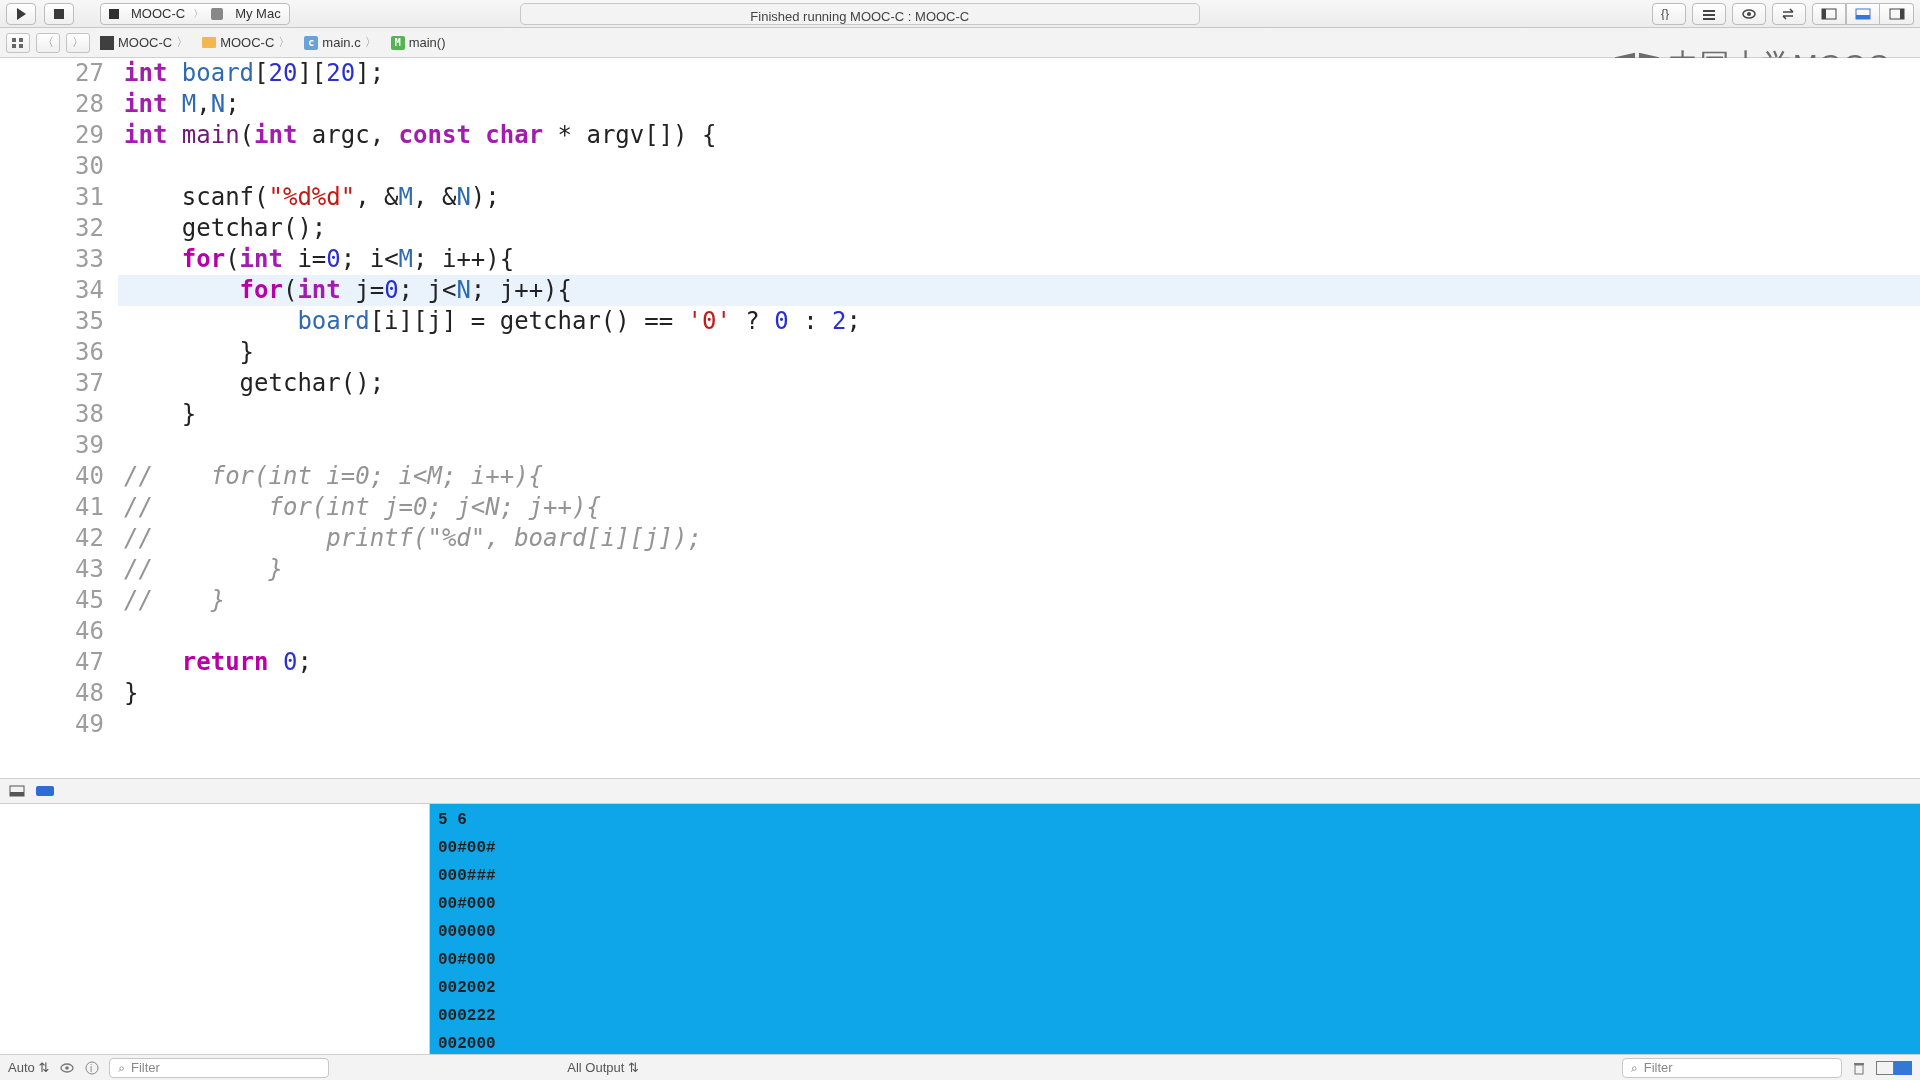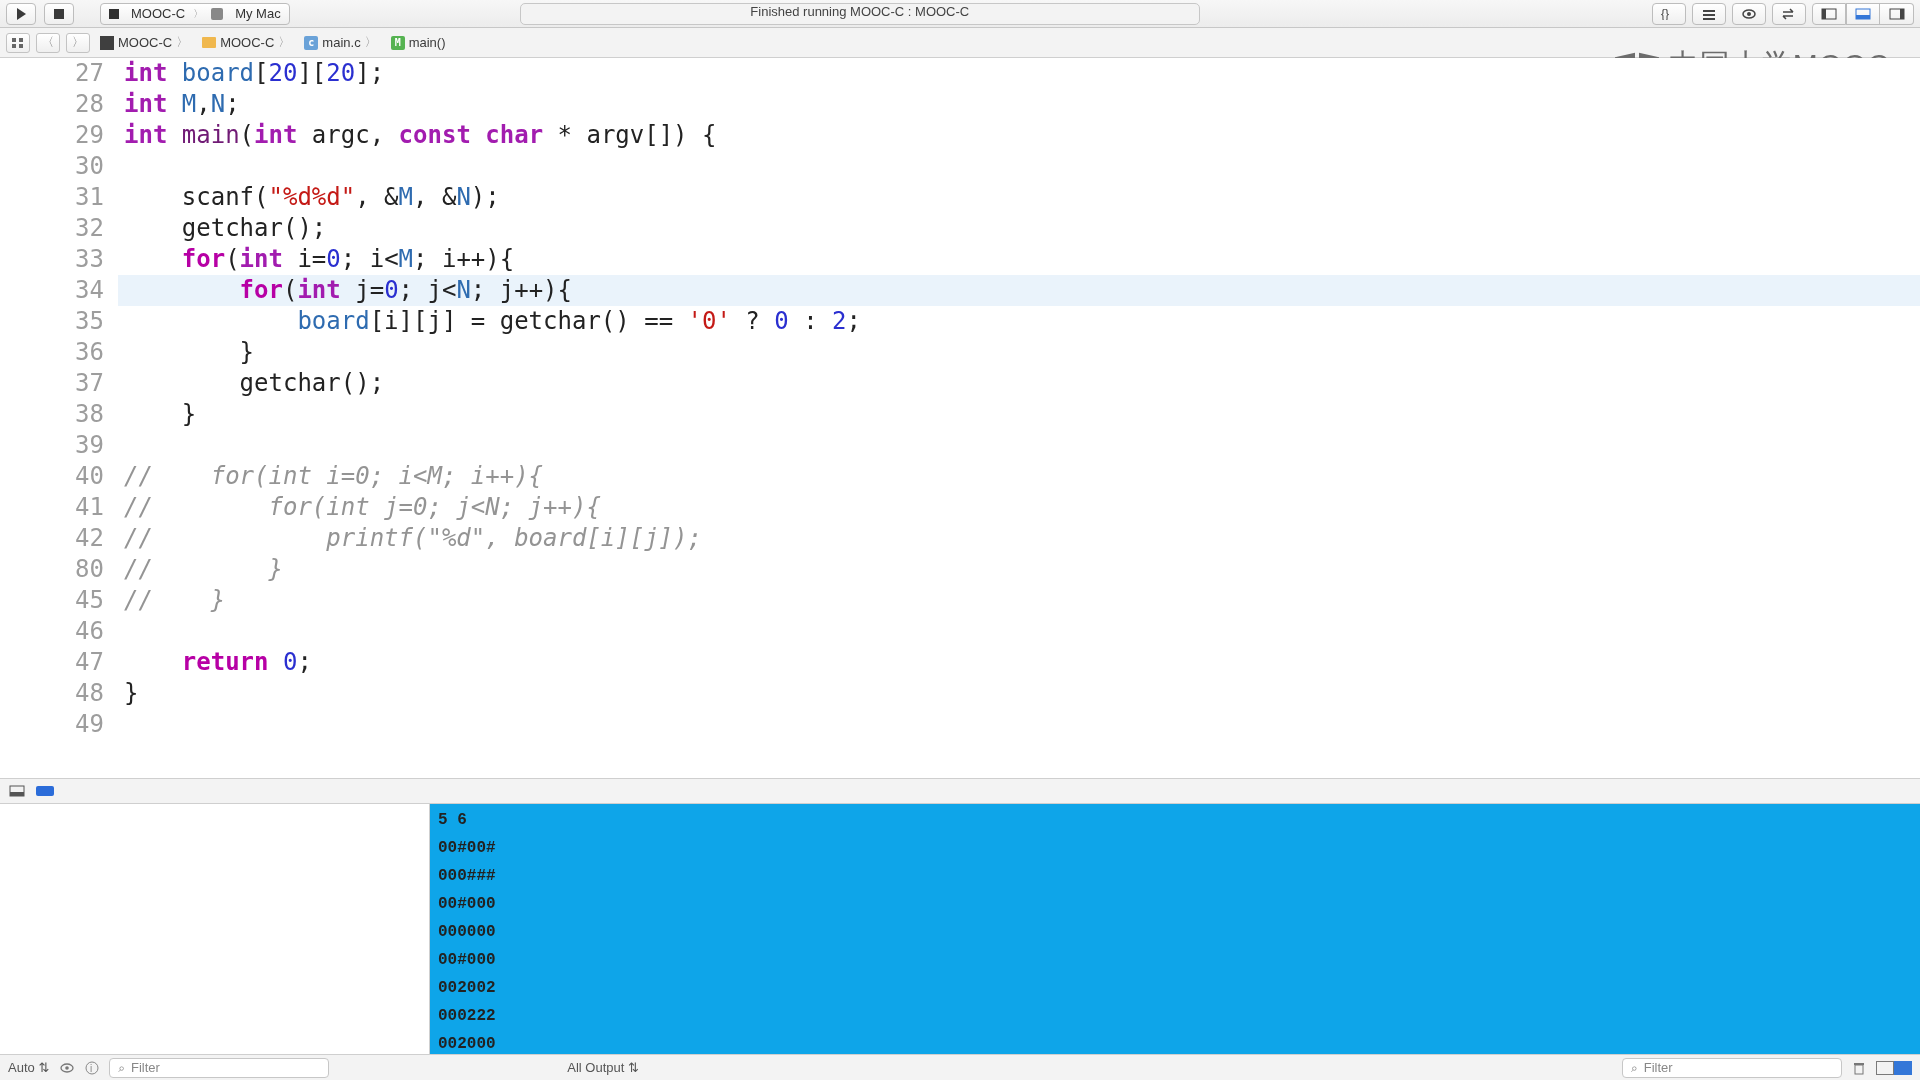--- a/index.html
+++ b/index.html
@@ -42,21 +42,21 @@
   }
   .scheme .sq { width: 10px; height: 10px; background: #303030; display: inline-block; margin-right: 4px; }
   .scheme .chev { color: #888; font-size: 10px; }
   .scheme .mac { width: 12px; height: 12px; background:#888; border-radius:2px; display:inline-block; margin-right:4px;}
   .status-pill {
     flex: 0 0 auto;
     margin: 0 auto;
     width: 680px; height: 22px;
     border: 1px solid #c7c7c7; border-radius: 5px;
     background: #f3f3f3;
-    display: flex; align-items: flex-start; justify-content: center;
+    display: flex; align-items: flex-end; justify-content: center;
     font-size: 13px; color: #444;
   }
   .right-btns { margin-left: auto; display: flex; gap: 6px; }
   .right-btns .tb-btn { width: 34px; }
   .tri-play {
     width: 0; height: 0;
     border-left: 9px solid #3a3a3a;
     border-top: 6px solid transparent;
     border-bottom: 6px solid transparent;
   }
@@ -341,21 +341,21 @@
     </div>
     <div class="code-row">
       <div class="gutter">41</div>
       <div class="code"><span class="cmt">//        for(int j=0; j&lt;N; j++){</span></div>
     </div>
     <div class="code-row">
       <div class="gutter">42</div>
       <div class="code"><span class="cmt">//            printf("%d", board[i][j]);</span></div>
     </div>
     <div class="code-row">
-      <div class="gutter">80</div>
+      <div class="gutter">43</div>
       <div class="code"><span class="cmt">//        }</span></div>
     </div>
     <div class="code-row">
       <div class="gutter">45</div>
       <div class="code"><span class="cmt">//    }</span></div>
     </div>
     <div class="code-row">
       <div class="gutter">46</div>
       <div class="code"><span></span></div>
     </div>

